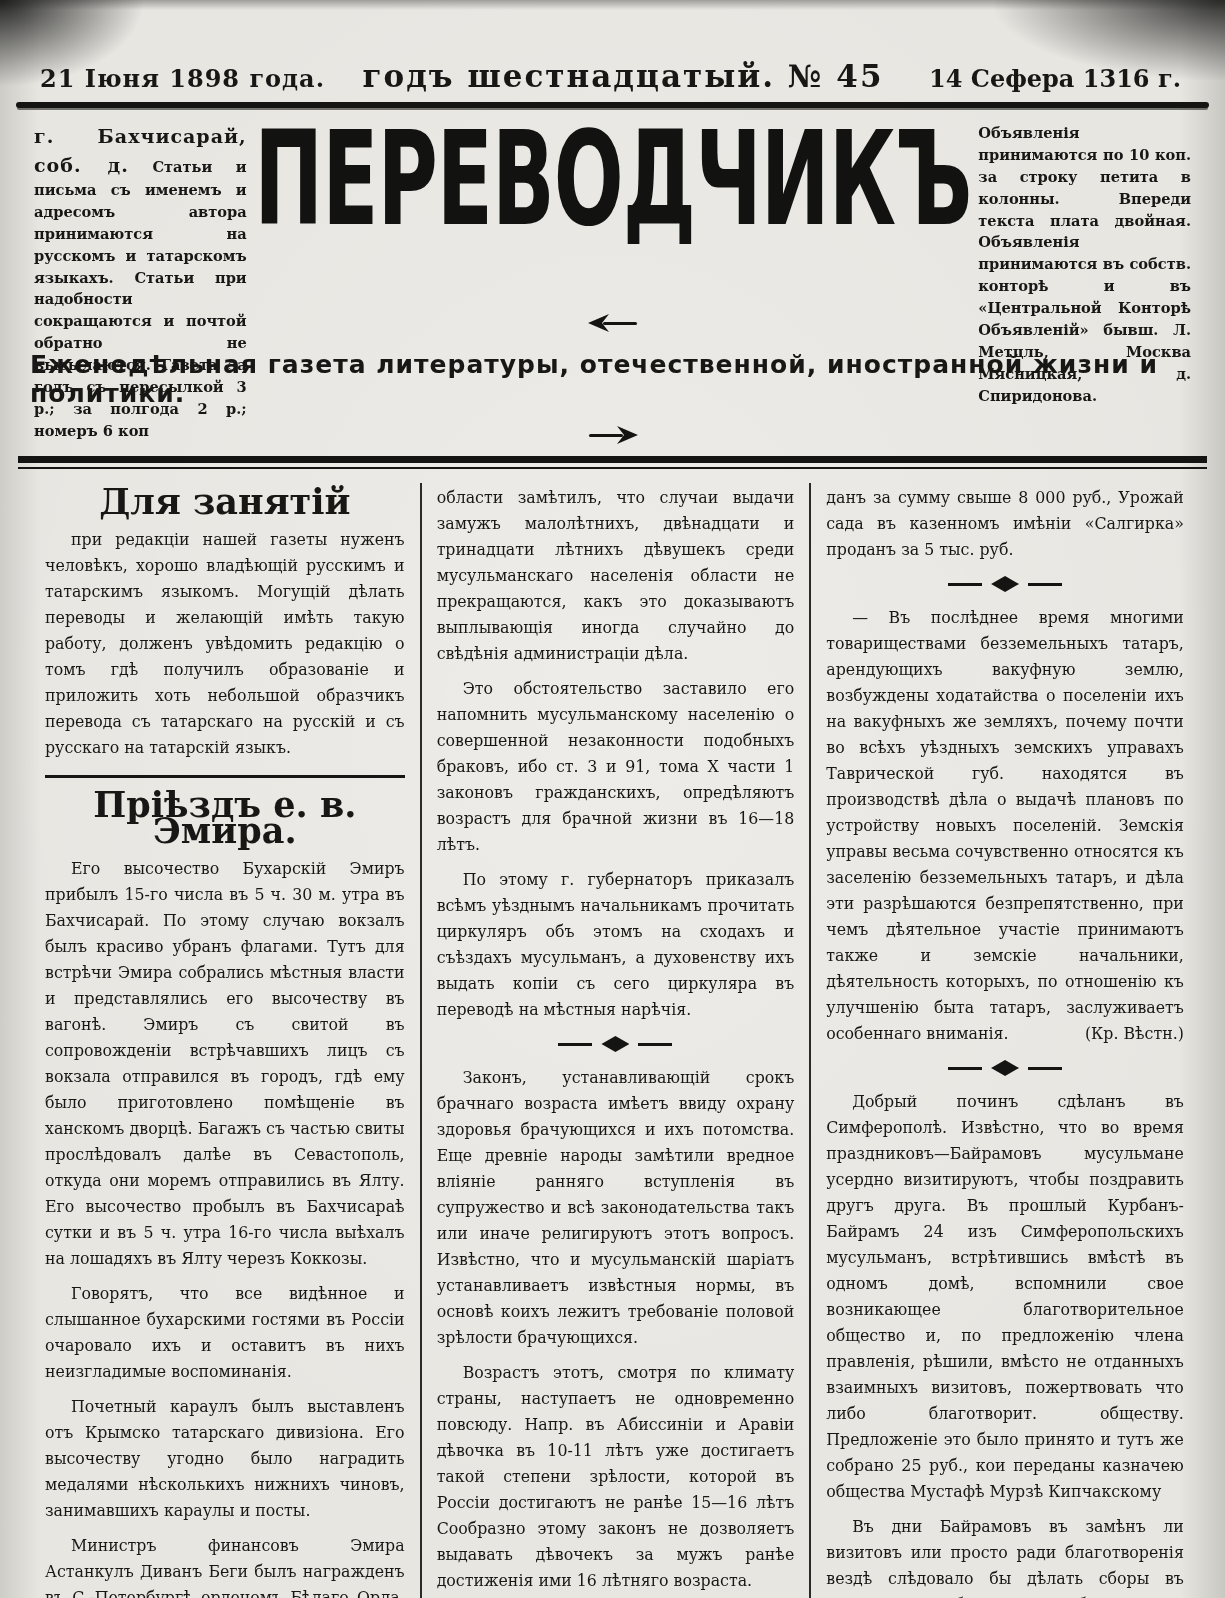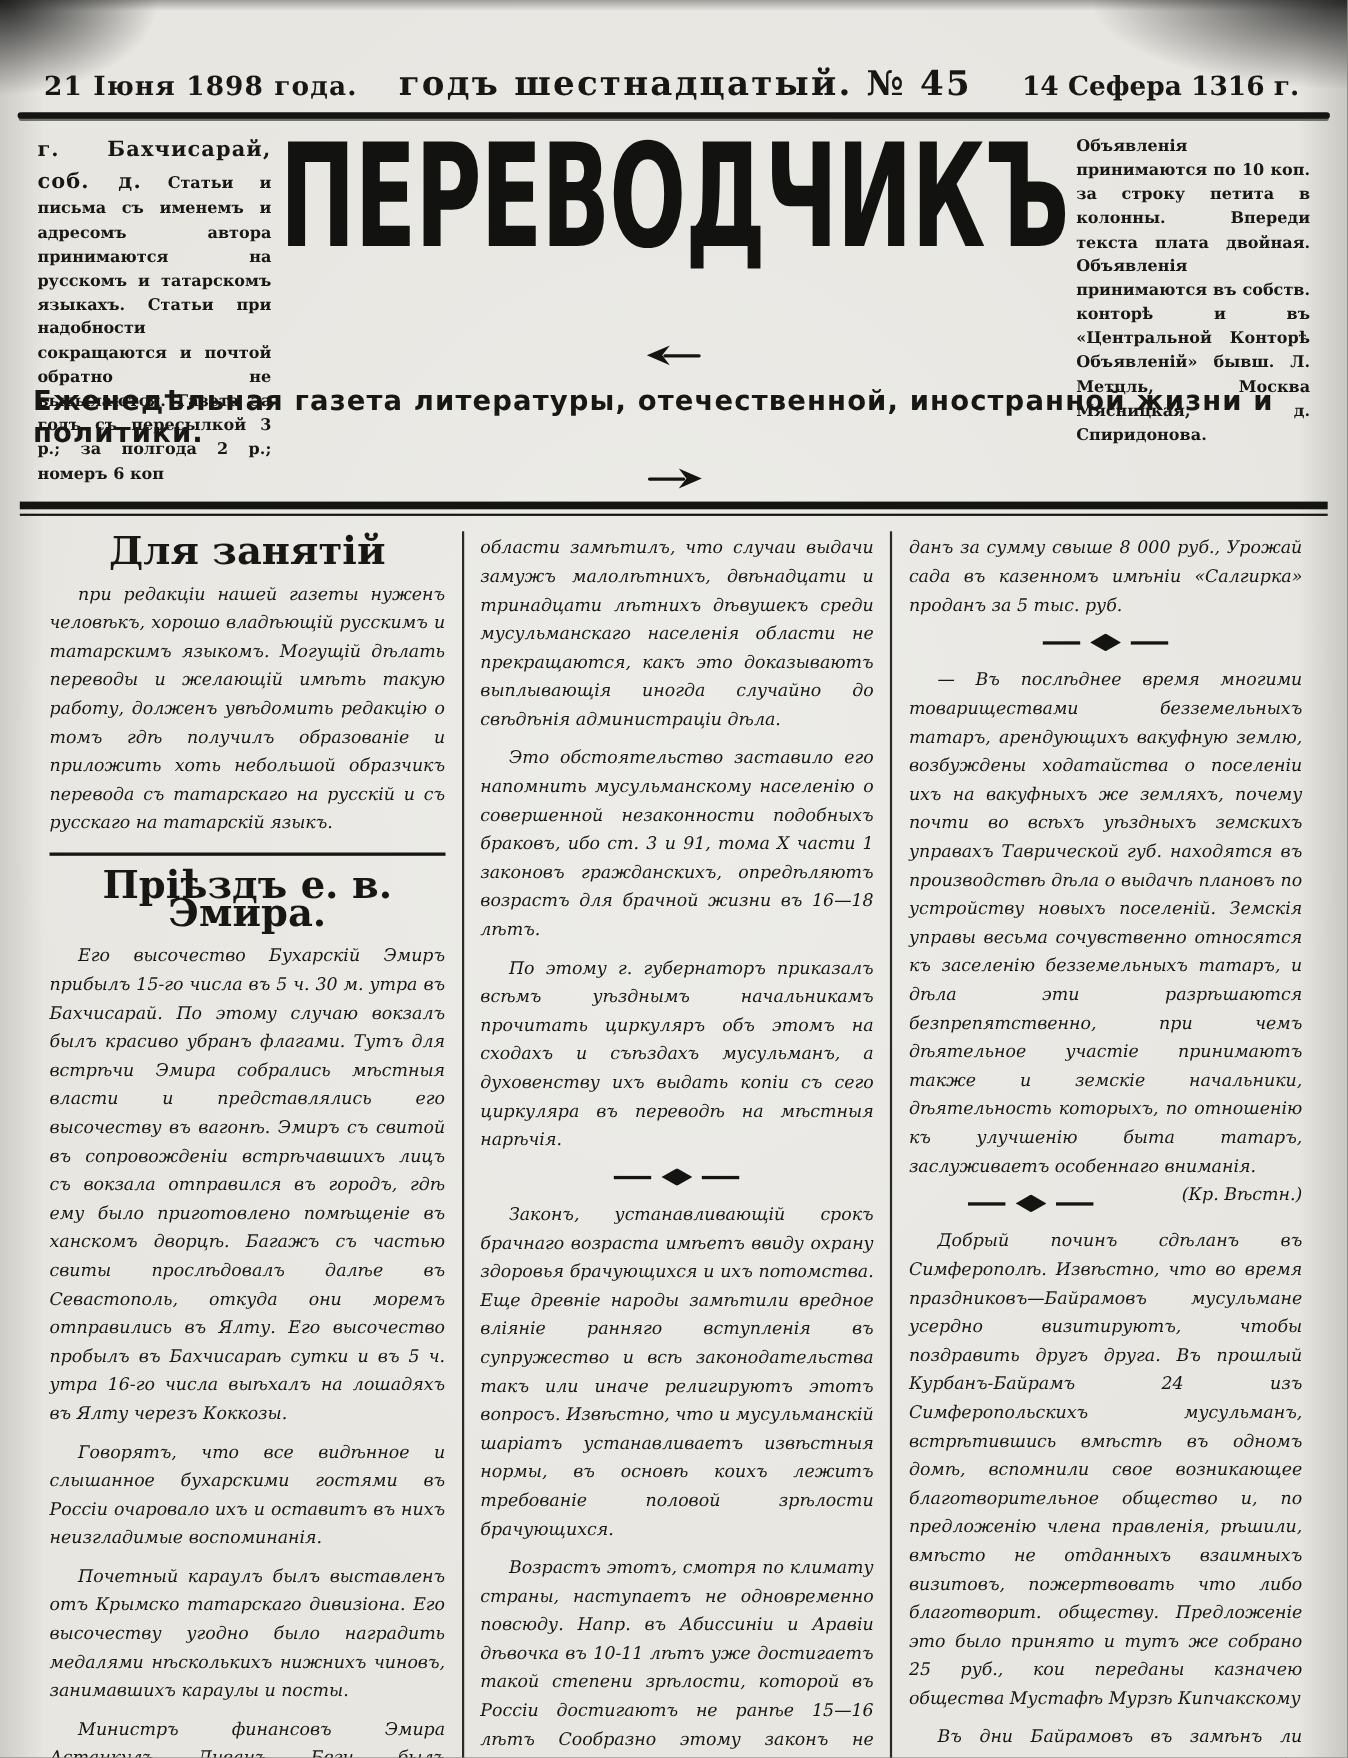--- a/index.html
+++ b/index.html
@@ -49,21 +49,21 @@
   .banner-row{display:flex;align-items:center;justify-content:center;gap:16px;margin:22px 30px 0 30px;flex-direction:column;}
   .banner{font-family:"DejaVu Sans", sans-serif;font-weight:bold;font-size:25px;letter-spacing:1px;color:#171716;}
   .banner-arrow{flex:0 0 auto;}
   .banner-sep{margin:10px 18px 0 18px;border-top:7px solid #141413;border-bottom:2px solid #141413;height:4px;}
 
   
   .cols{display:flex;align-items:stretch;padding:14px 26px 0 30px;}
   .col{width:33.33%;box-sizing:border-box;padding:2px 15px 0 15px;
     font-size:15.8px;line-height:26px;text-align:justify;}
   .col-2,.col-3{border-left:2px solid #2a2a28;}
-  .col p{margin:0 0 9px 0;text-indent:26px;font-style:italic;}
+  .col p{margin:0 0 9px 0;text-indent:26px;}
   .col p.cont{text-indent:0;}
   .center-head{font-size:35px;font-weight:bold;text-align:center;margin:4px 0 12px 0;}
   .ruled-head{border-top:3px solid #161615;padding-top:14px;margin-top:14px;}
   .wide-head{font-size:27px;font-weight:bold;text-align:center;letter-spacing:8px;margin:12px 0 12px 0;}
   .attr{float:right;font-weight:normal;}
 
   .divider{display:flex;align-items:center;justify-content:center;gap:9px;margin:13px 0;}
   .divider .bar{width:34px;height:3px;background:#141413;}
   .divider .diamond{width:28px;height:16px;background:#141413;
     clip-path:polygon(50% 0,100% 50%,50% 100%,0 50%);}

